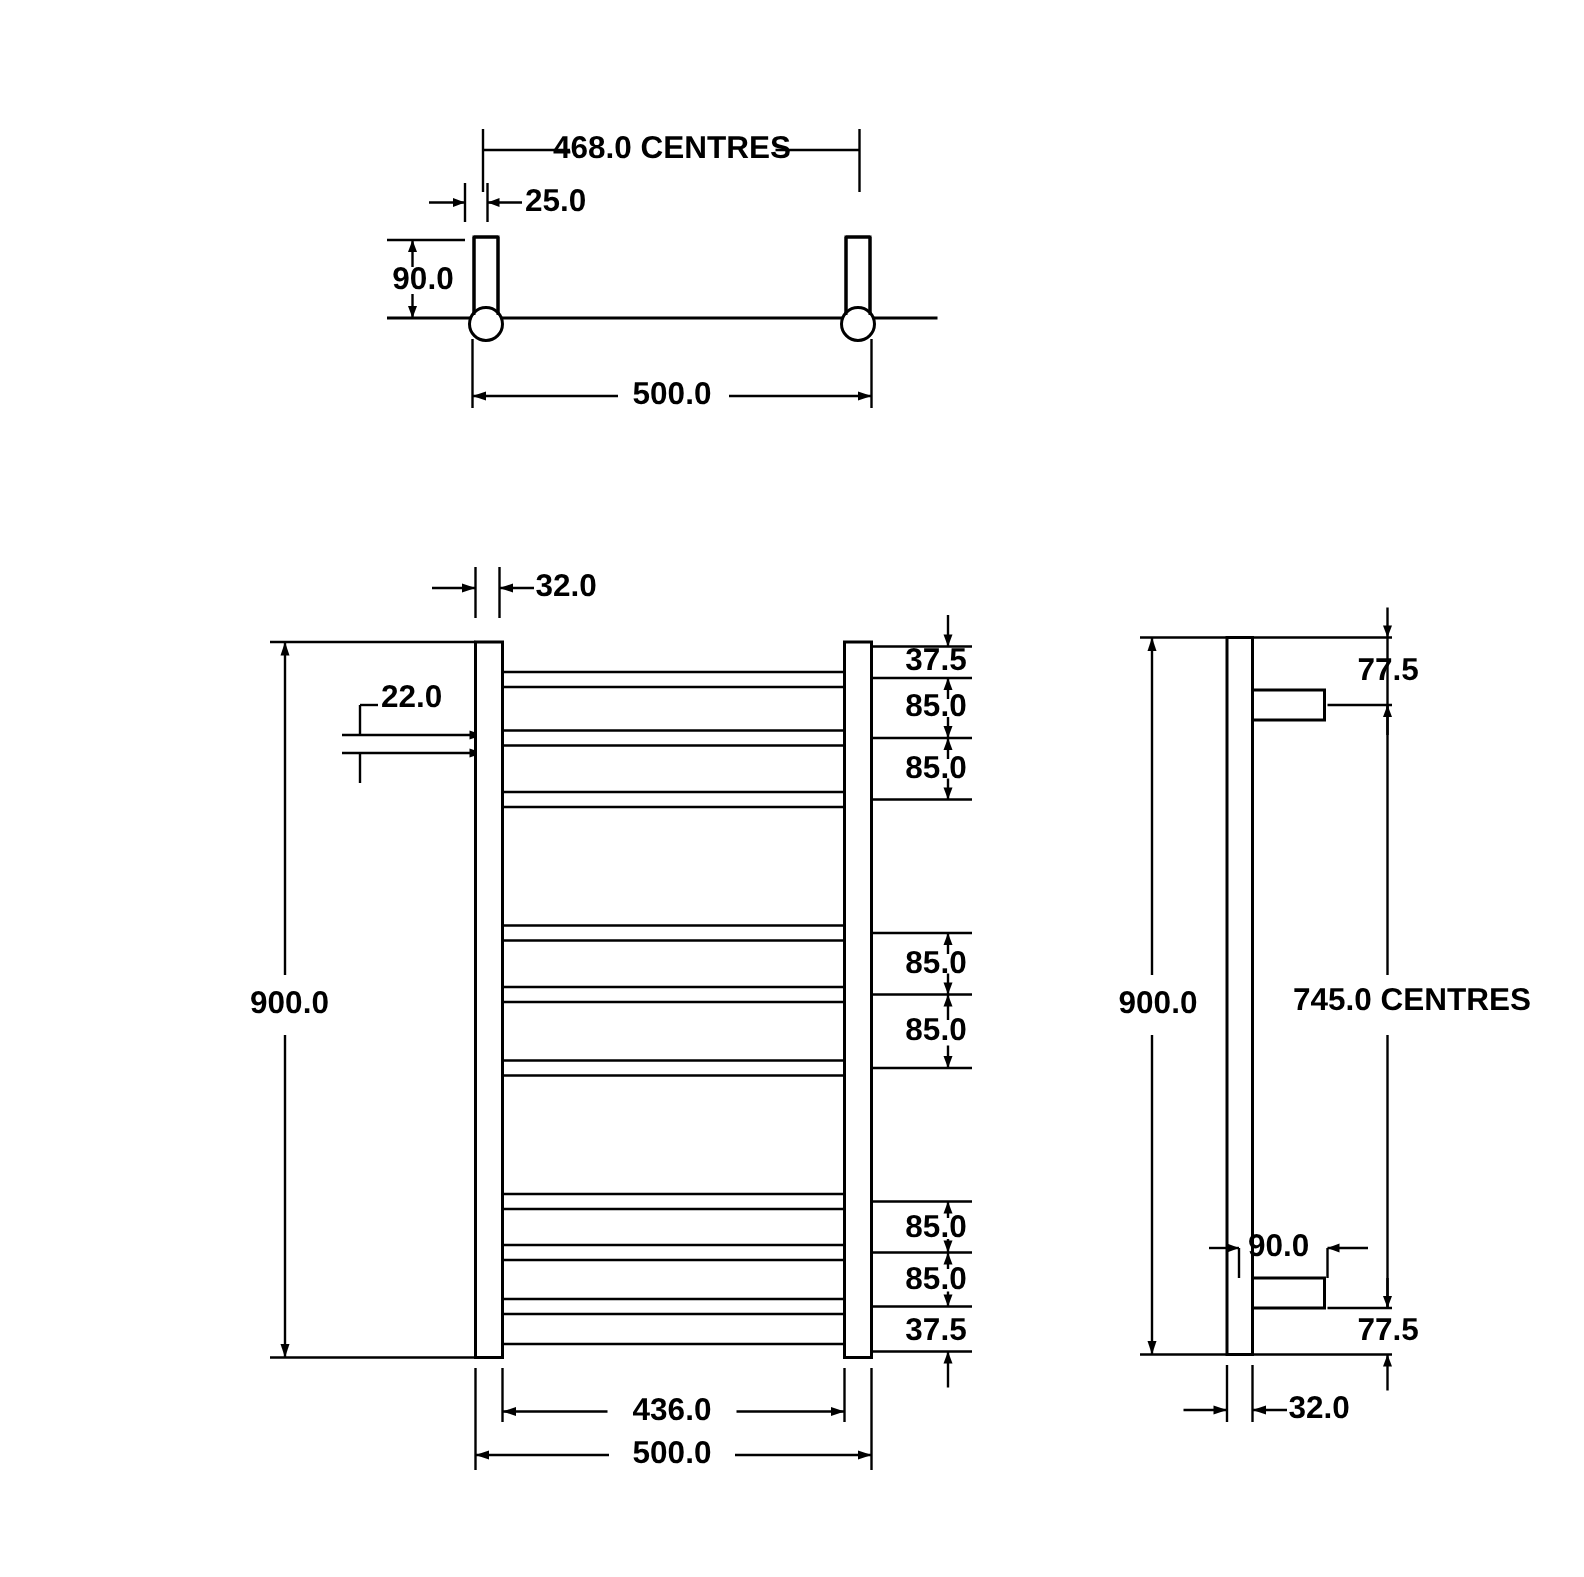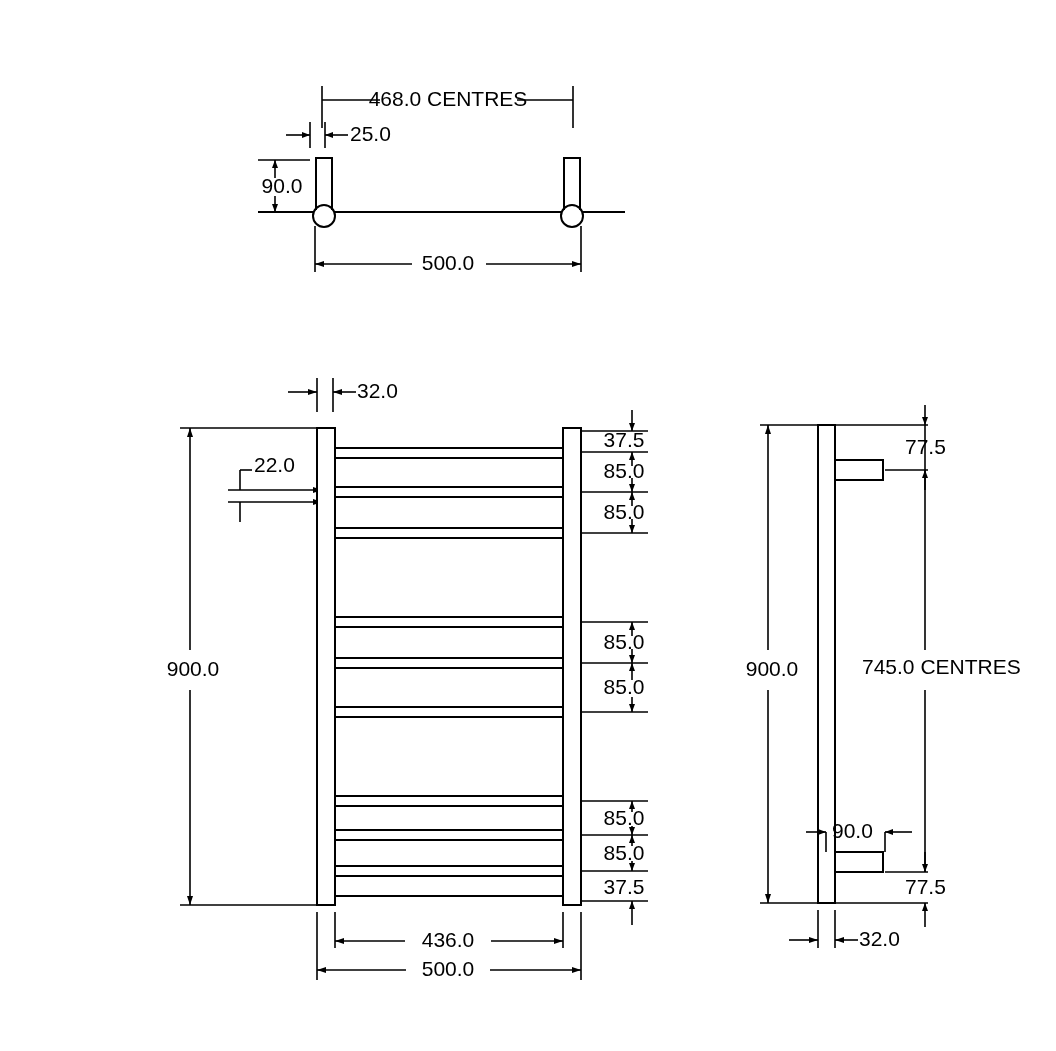--- a/index.html
+++ b/index.html
@@ -11,20 +11,21 @@
     width: 1056px;
     height: 1051px;
     font-family: "Liberation Sans", sans-serif;
     overflow: hidden;
   }
   #drawing-root {
     position: relative;
     width: 1056px;
     height: 770px;
     background: #ffffff;
+    font-weight: bold;
   }
   svg#cad {
     display: block;
     width: 1056px;
     height: 1051px;
   }
   .ln {
     stroke: #000000;
     stroke-width: 1.6;
     fill: none;

